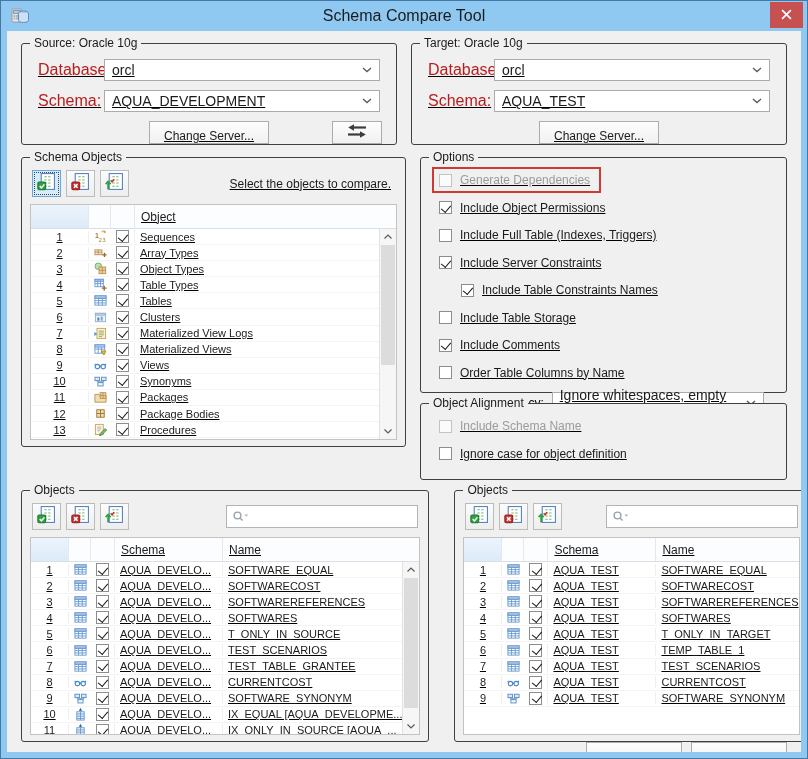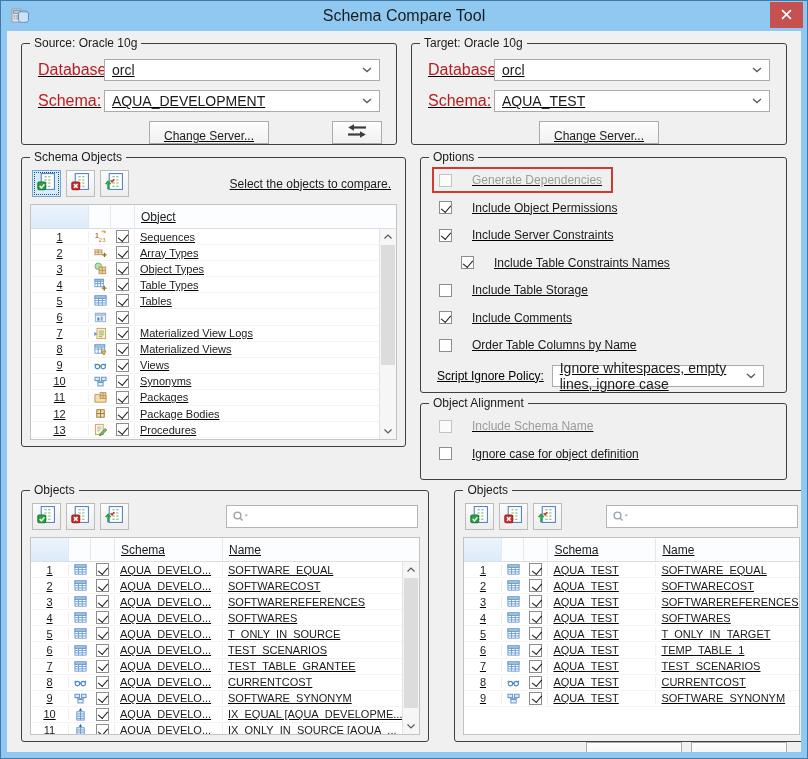--- a/index.html
+++ b/index.html
@@ -94,21 +94,21 @@
 
   
   .checkbox { width:13px; height:13px; border:1px solid #8d8d8d; background:#fff;
               position:relative; display:inline-block; flex:0 0 auto; }
   .checkbox.checked::after { content:""; position:absolute; left:3.2px; top:0.6px; width:4.5px; height:8px;
               border:solid #151515; border-width:0 1.9px 1.9px 0; transform:rotate(40deg); }
   .checkbox.disabled { border-color:#c3c3c3; background:#fbfbfb; }
 
   
   .opt-list { margin-top:2px; }
-  .opt-row { display:flex; align-items:center; gap:20px; margin:0 0 11.5px 8px; font-size:12px;
+  .opt-row { display:flex; align-items:center; gap:8px; margin:0 0 11.5px 8px; font-size:12px;
              color:#1b1b1b; height:16px; width:fit-content; padding:0 6px 0 2px; }
   .opt-row.indent { margin-left:30px; }
   .opt-row.highlighted { outline:2px solid #ce3a31; outline-offset:3px; }
   .opt-row.disabled .opt-label { color:#9b9b9b; }
   .policy-row { display:flex; align-items:center; margin:2px 14px 0 8px; font-size:12px; }
   .policy-row .combo { margin-left:8px; height:22px; }
 
   
   .footer { margin-top:auto; display:flex; justify-content:flex-end; gap:9px; padding:0 6px 6px; }
   .footer .btn { width:96px; }
@@ -334,20 +334,21 @@
                     <svg viewBox="0 0 14 14">
                       <rect x="1.5" y="2.5" width="11" height="9" fill="#eef3f9" stroke="#98b1cc"></rect>
                       <rect x="1.5" y="2.5" width="11" height="2" fill="#c4d6ea" stroke="#98b1cc"></rect>
                       <rect x="3.6" y="7" width="2.2" height="3.4" fill="#4f81bd"></rect>
                       <rect x="7.2" y="6" width="2.2" height="4.4" fill="#7ba7d7"></rect>
                     </svg>
                   </div>
                   <div class="c-chk">
                     <span class="checkbox checked"></span>
                   </div>
+                  <div class="c-label">Clusters</div>
                 </div>
 
                 <div class="trow">
                   <div class="c-num">7</div>
                   <div class="c-icon">
                     <svg viewBox="0 0 14 14">
                       <rect x="3.2" y="1.5" width="9.3" height="11" fill="#f9efd7" stroke="#c9a35f"></rect>
                       <path d="M5.2 4.4h5.4M5.2 6.4h5.4M5.2 8.4h5.4M5.2 10.4h3.6" stroke="#8fae4f"></path>
                       <path d="M.4 5.4l3.2 2.1L.4 9.6z" fill="#5b8fc9"></path>
                     </svg>
@@ -489,20 +490,24 @@
               <div class="opt-row disabled highlighted">
                 <span class="checkbox disabled highlighted"></span>
                 <span class="opt-label">Generate Dependencies</span>
               </div>
 
               <div class="opt-row checked">
                 <span class="checkbox checked"></span>
                 <span class="opt-label">Include Object Permissions</span>
               </div>
 
+              <div class="opt-row">
+                <span class="checkbox"></span>
+                <span class="opt-label">Include Full Table (Indexes, Triggers)</span>
+              </div>
 
               <div class="opt-row checked">
                 <span class="checkbox checked"></span>
                 <span class="opt-label">Include Server Constraints</span>
               </div>
 
               <div class="opt-row checked indent">
                 <span class="checkbox checked indent"></span>
                 <span class="opt-label">Include Table Constraints Names</span>
               </div>

